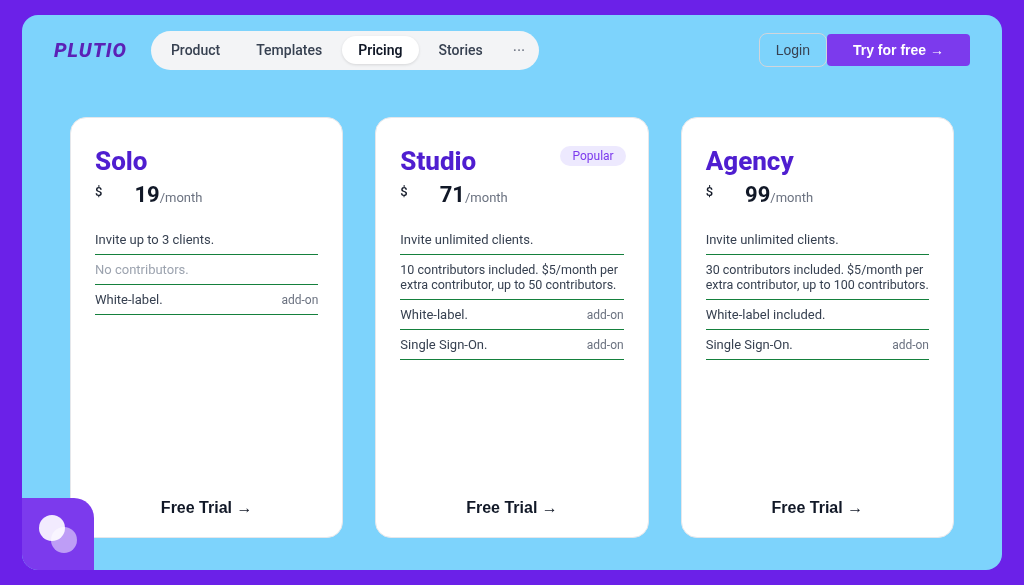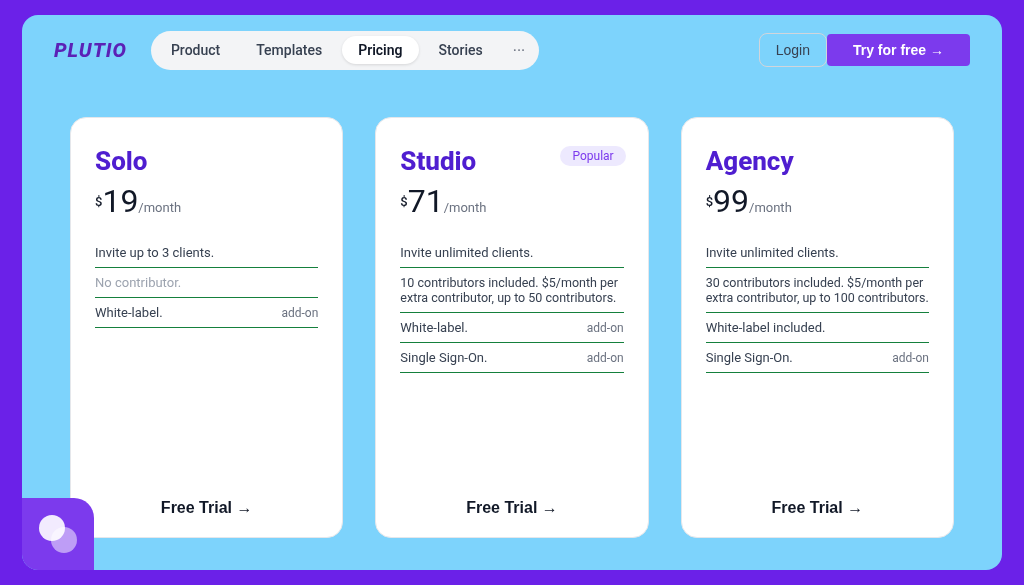--- a/index.html
+++ b/index.html
@@ -128,22 +128,23 @@
       font-size: 14px;
       color: #111827;
       margin-bottom: 18px;
     }
     .plan-price .currency {
       font-size: 13px;
       font-weight: 500;
       vertical-align: super;
     }
     .plan-price .amount {
-      font-size: 32px;
-      font-weight: 400;
+      font-size: 22px;
+      font-weight: 700;
+      margin-left: 32px;
     }
     .plan-price .period {
       font-size: 13px;
       color: #6B7280;
     }
     .plan-feature {
       font-size: 13px;
       color: #374151;
       padding: 7px 0;
       border-bottom: 1px solid #15803d;
@@ -229,21 +230,21 @@
 
       <div class="plan-card">
         <div class="plan-name">Solo</div>
         <div class="plan-price">
           <span class="currency">$</span><span class="amount">19</span><span class="period">/month</span>
         </div>
         <div class="plan-feature">
           <span>Invite up to 3 clients.</span>
         </div>
         <div class="plan-feature muted">
-          <span>No contributor.</span>
+          <span>No contributors.</span>
         </div>
         <div class="plan-feature">
           <span>White-label.</span>
           <span class="addon-label">add-on</span>
         </div>
         <div class="plan-cta">
           <button class="cta-btn">Free Trial →</button>
         </div>
       </div>
 

